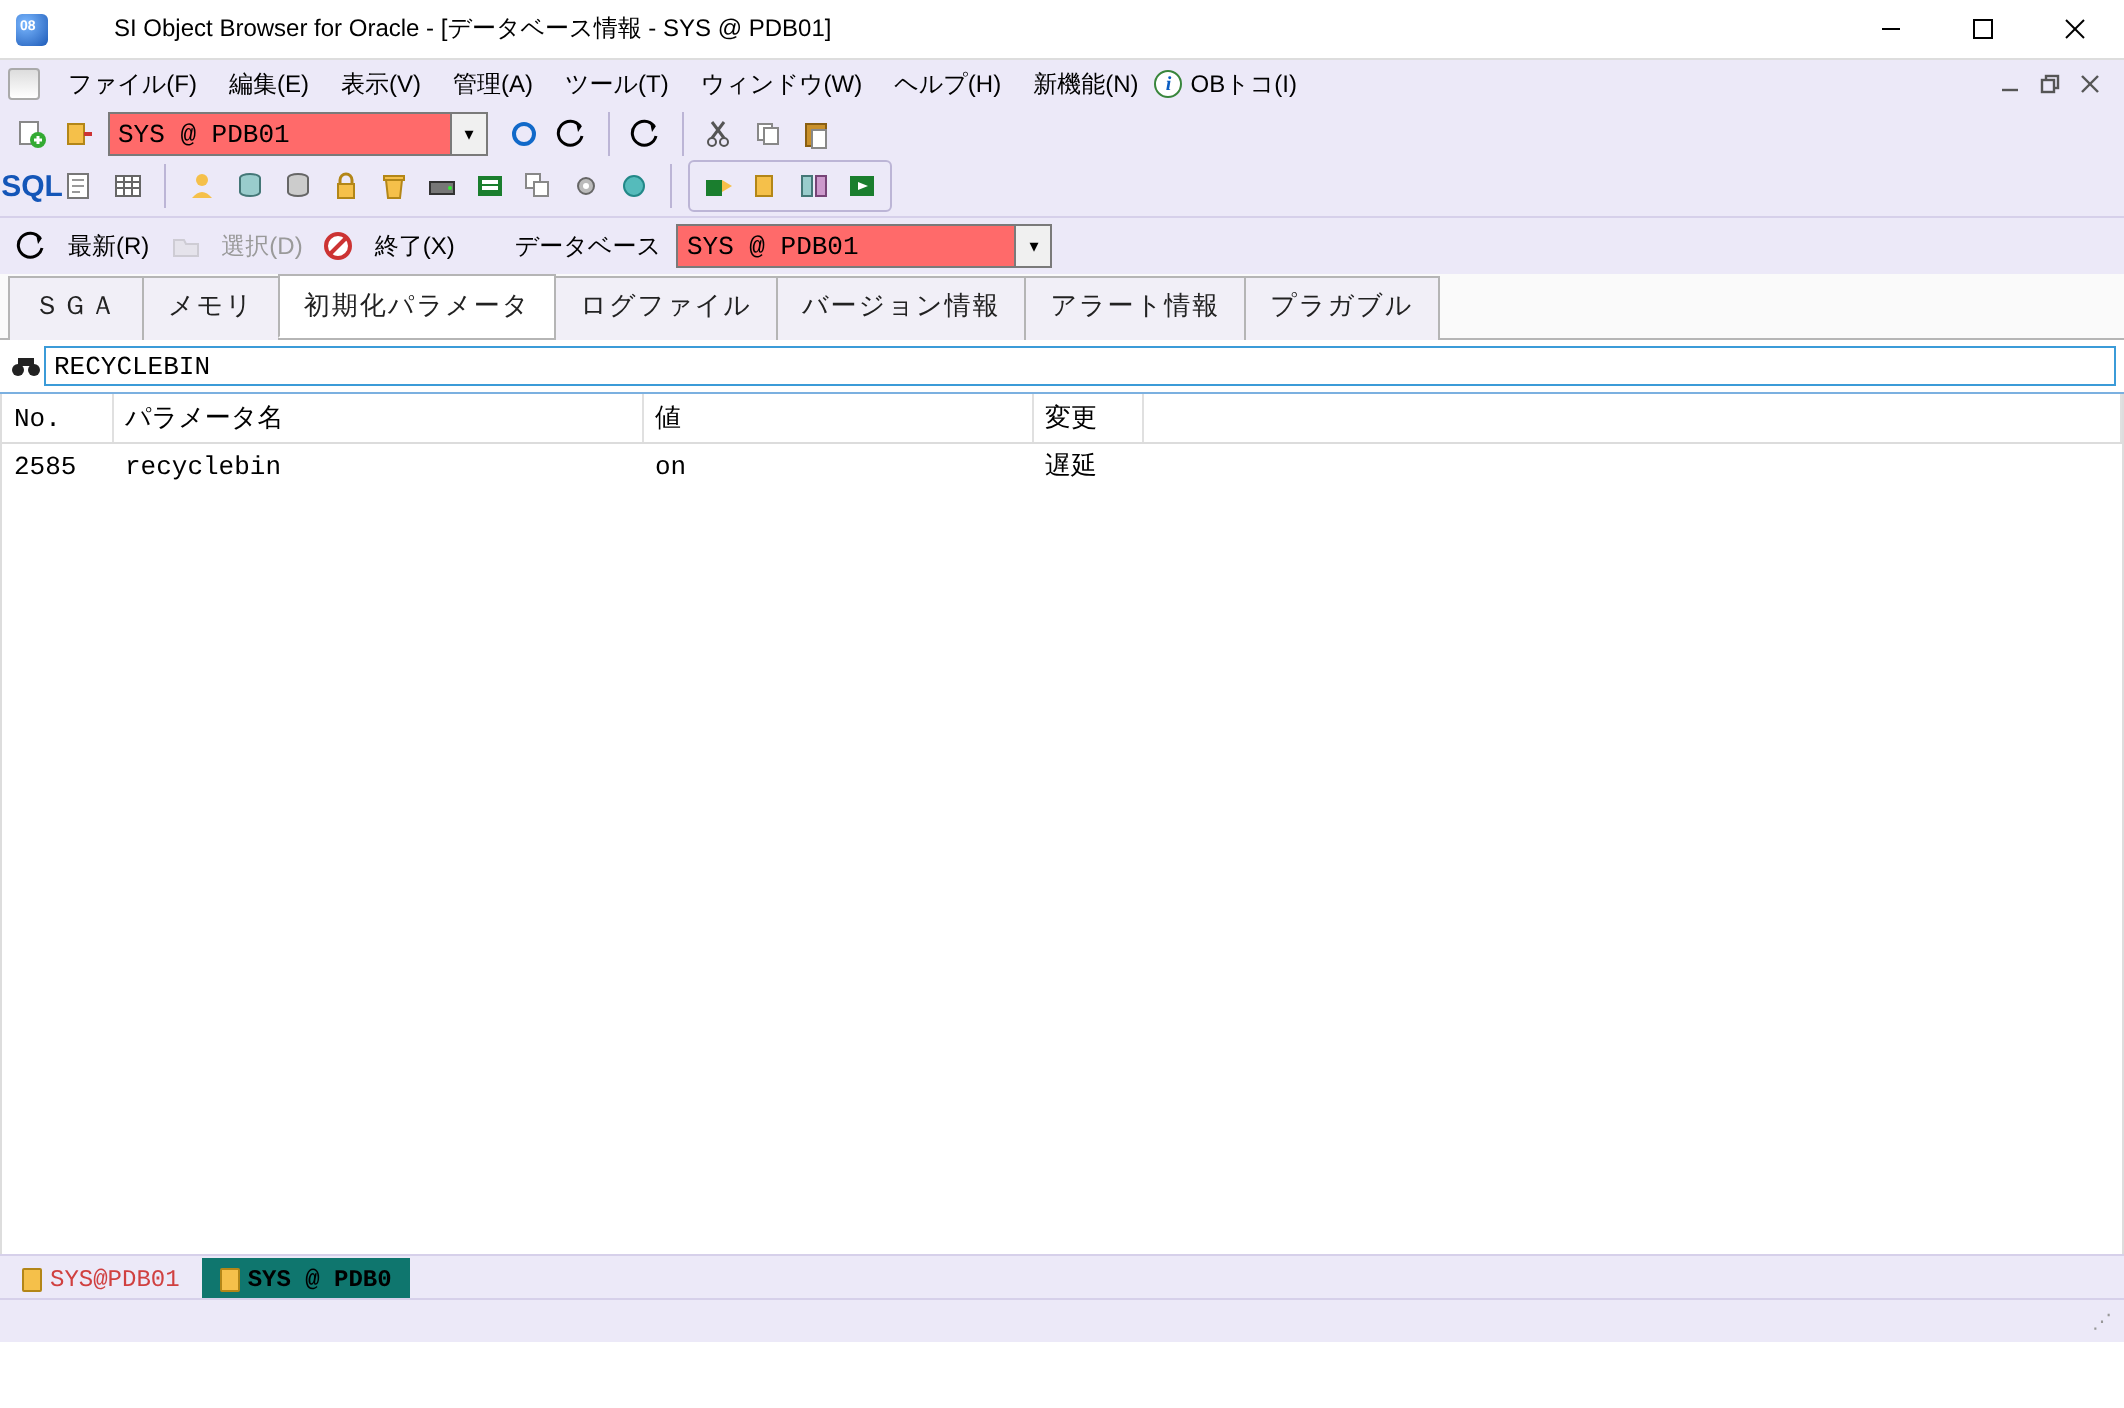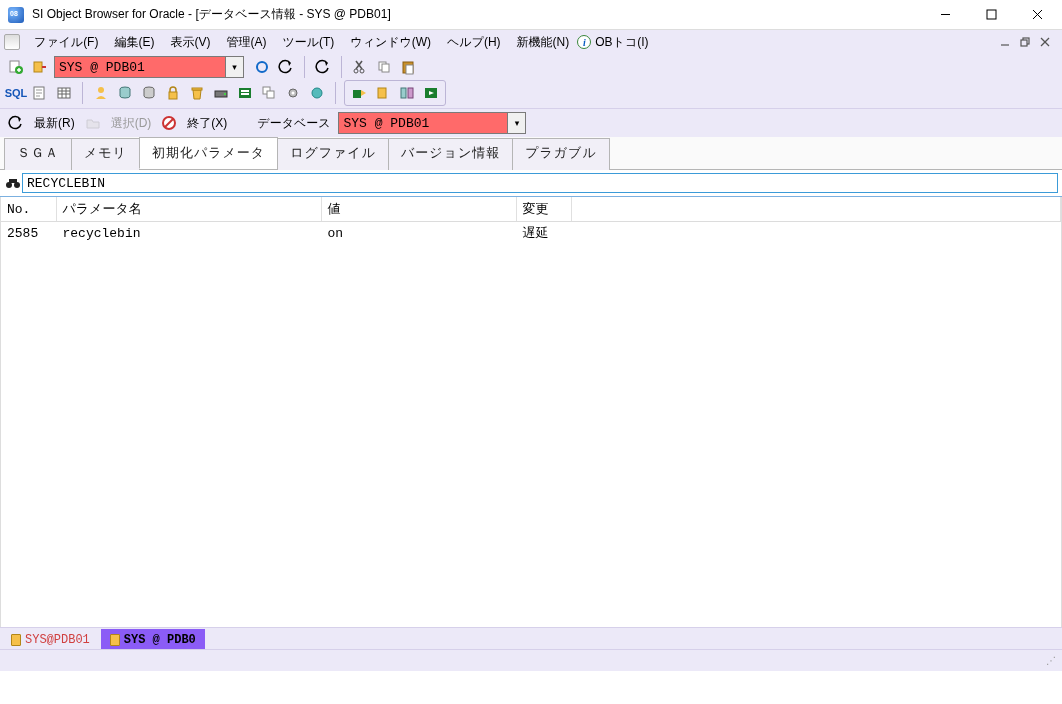--- a/index.html
+++ b/index.html
@@ -2,21 +2,21 @@
 <html><head>
 <meta charset="utf-8">
 <style>
 * { box-sizing: border-box; margin: 0; padding: 0; }
 body { font-family: "Meiryo UI", "MS UI Gothic", Arial, sans-serif; font-size: 12px; background: #fff; overflow: hidden; width: 1062px; height: 704px; }
 
 
 .titlebar { height: 30px; background: #fff; display: flex; align-items: center; padding: 0 2px 0 8px; border-bottom: 1px solid #ddd; }
 .titlebar .app-icon { width: 16px; height: 16px; background: radial-gradient(circle at 30% 30%, #7bb8ff, #1e5bb8); border-radius: 3px; margin-right: 8px; position:relative; }
 .titlebar .app-icon::after { content:"08"; font-size:7px; color:#fff; position:absolute; left:2px; top:3px; font-weight:bold;}
-.titlebar .title { flex: 1; font-size: 12px; color: #000; }
+.titlebar .title { flex: 1; font-size: 12px; color: #000; margin-left: 25px; }
 .winbtns { display: flex; }
 .winbtn { width: 46px; height: 30px; display: flex; align-items: center; justify-content: center; font-family: Arial; font-size: 12px; }
 .winbtn svg { stroke:#000; stroke-width:1; fill:none; }
 
 
 .menubar { height: 24px; background: #ece9f8; display: flex; align-items: center; padding: 0 4px; }
 .menubar .menu-item { padding: 3px 8px; color: #000; cursor: default; }
 .menubar .left-icon { width:16px; height:16px; margin-right:6px; background:linear-gradient(#ddd,#fff); border:1px solid #aaa; border-radius:2px; position:relative;}
 .menubar .ob-icon { width:14px; height:14px; border-radius:50%; background:#fff; border:1px solid #39863c; color:#0a5dc2; font-weight:bold; font-size:10px; display:flex; align-items:center; justify-content:center; margin-right:4px; font-family:Georgia,serif; font-style:italic;}
 .mdi-btns { margin-left:auto; display:flex; gap:2px; padding-right:4px;}
@@ -52,21 +52,21 @@
 
 
 .grid { background:#fff; height:430px; overflow:auto; border-right:1px solid #ddd; border-left:1px solid #ddd;}
 .grid table { border-collapse:collapse; width:100%; font-family:"Courier New","MS Gothic",monospace; font-size:13px;}
 .grid th { text-align:left; font-weight:normal; padding:3px 6px; border-right:1px solid #e0e0e0; border-bottom:1px solid #dcdcdc; background:#fff; color:#000;}
 .grid td { padding:2px 6px; border-right:1px solid transparent; color:#000;}
 
 
 .bottom-tabs { background:#ece9f8; height:22px; display:flex; align-items:flex-end; padding:0 2px; border-top:1px solid #d6d0ea;}
 .btab { height:20px; padding:2px 8px 0; font-family:"Courier New",monospace; font-size:12px; display:flex; align-items:center; gap:4px; border:1px solid transparent; margin-right:2px;}
-.btab.pink { background:#8b5cf6; color:#000;}
+.btab.pink { background:#0f766e; color:#000;}
 .btab.plain { background:#ece9f8; color:#d04040;margin-top:48px;}
 .btab .dot{ width:10px; height:12px; background:#f5c04a; border:1px solid #b38617; border-radius:1px;}
 
 
 .statusbar { height:22px; background:#ece9f8; display:flex; align-items:center; padding:0 8px; font-size:12px; border-top:1px solid #d6d0ea;}
 .statusbar .msg{ margin-left:120px; }
 .statusbar .grip{ margin-left:auto; color:#999; font-size:10px; letter-spacing:-2px;}
 
 
 .ic16{width:16px;height:16px;}
@@ -185,21 +185,21 @@
   <div class="tb-icon">
       <svg class="ic16" viewBox="0 0 16 16">
         <rect x="3" y="3" width="10" height="11" fill="#c9902a" stroke="#8a5f12"></rect>
         <rect x="6" y="6" width="7" height="9" fill="#fff" stroke="#888"></rect>
       </svg>
     </div>
 </div>
 
 <div class="toolbar" style="padding-top:0;">
   <div class="tb-icon">
-      <span style="font-size:11px;font-weight:bold;color:#1456b8;">SQL</span>
+      <span style="font-size:15px;font-weight:bold;color:#1456b8;">SQL</span>
     </div>
   <div class="tb-icon">
       <svg class="ic16" viewBox="0 0 16 16">
         <rect x="2" y="2" width="10" height="12" fill="#fff" stroke="#777"></rect>
         <line x1="4" y1="5" x2="10" y2="5" stroke="#999"></line>
         <line x1="4" y1="8" x2="10" y2="8" stroke="#999"></line>
         <line x1="4" y1="11" x2="8" y2="11" stroke="#999"></line>
       </svg>
     </div>
   <div class="tb-icon">
@@ -335,20 +335,21 @@
     <div class="dd">▾</div>
   </div>
 </div>
 
 <div class="tabs">
   <div class="tab"><span>ＳＧＡ</span></div>
   <div class="tab"><span>メモリ</span></div>
   <div class="tab active"><span>初期化パラメータ</span></div>
   <div class="tab"><span>ログファイル</span></div>
   <div class="tab"><span>バージョン情報</span></div>
+  <div class="tab"><span>アラート情報</span></div>
   <div class="tab"><span>プラガブル</span></div>
 </div>
 
 <div class="search-row">
   <div class="binoc">
       <svg width="16" height="14" viewBox="0 0 16 14">
         <circle cx="4" cy="9" r="3" fill="#222"></circle>
         <circle cx="12" cy="9" r="3" fill="#222"></circle>
         <rect x="4" y="3" width="8" height="4" fill="#222"></rect>
       </svg>

